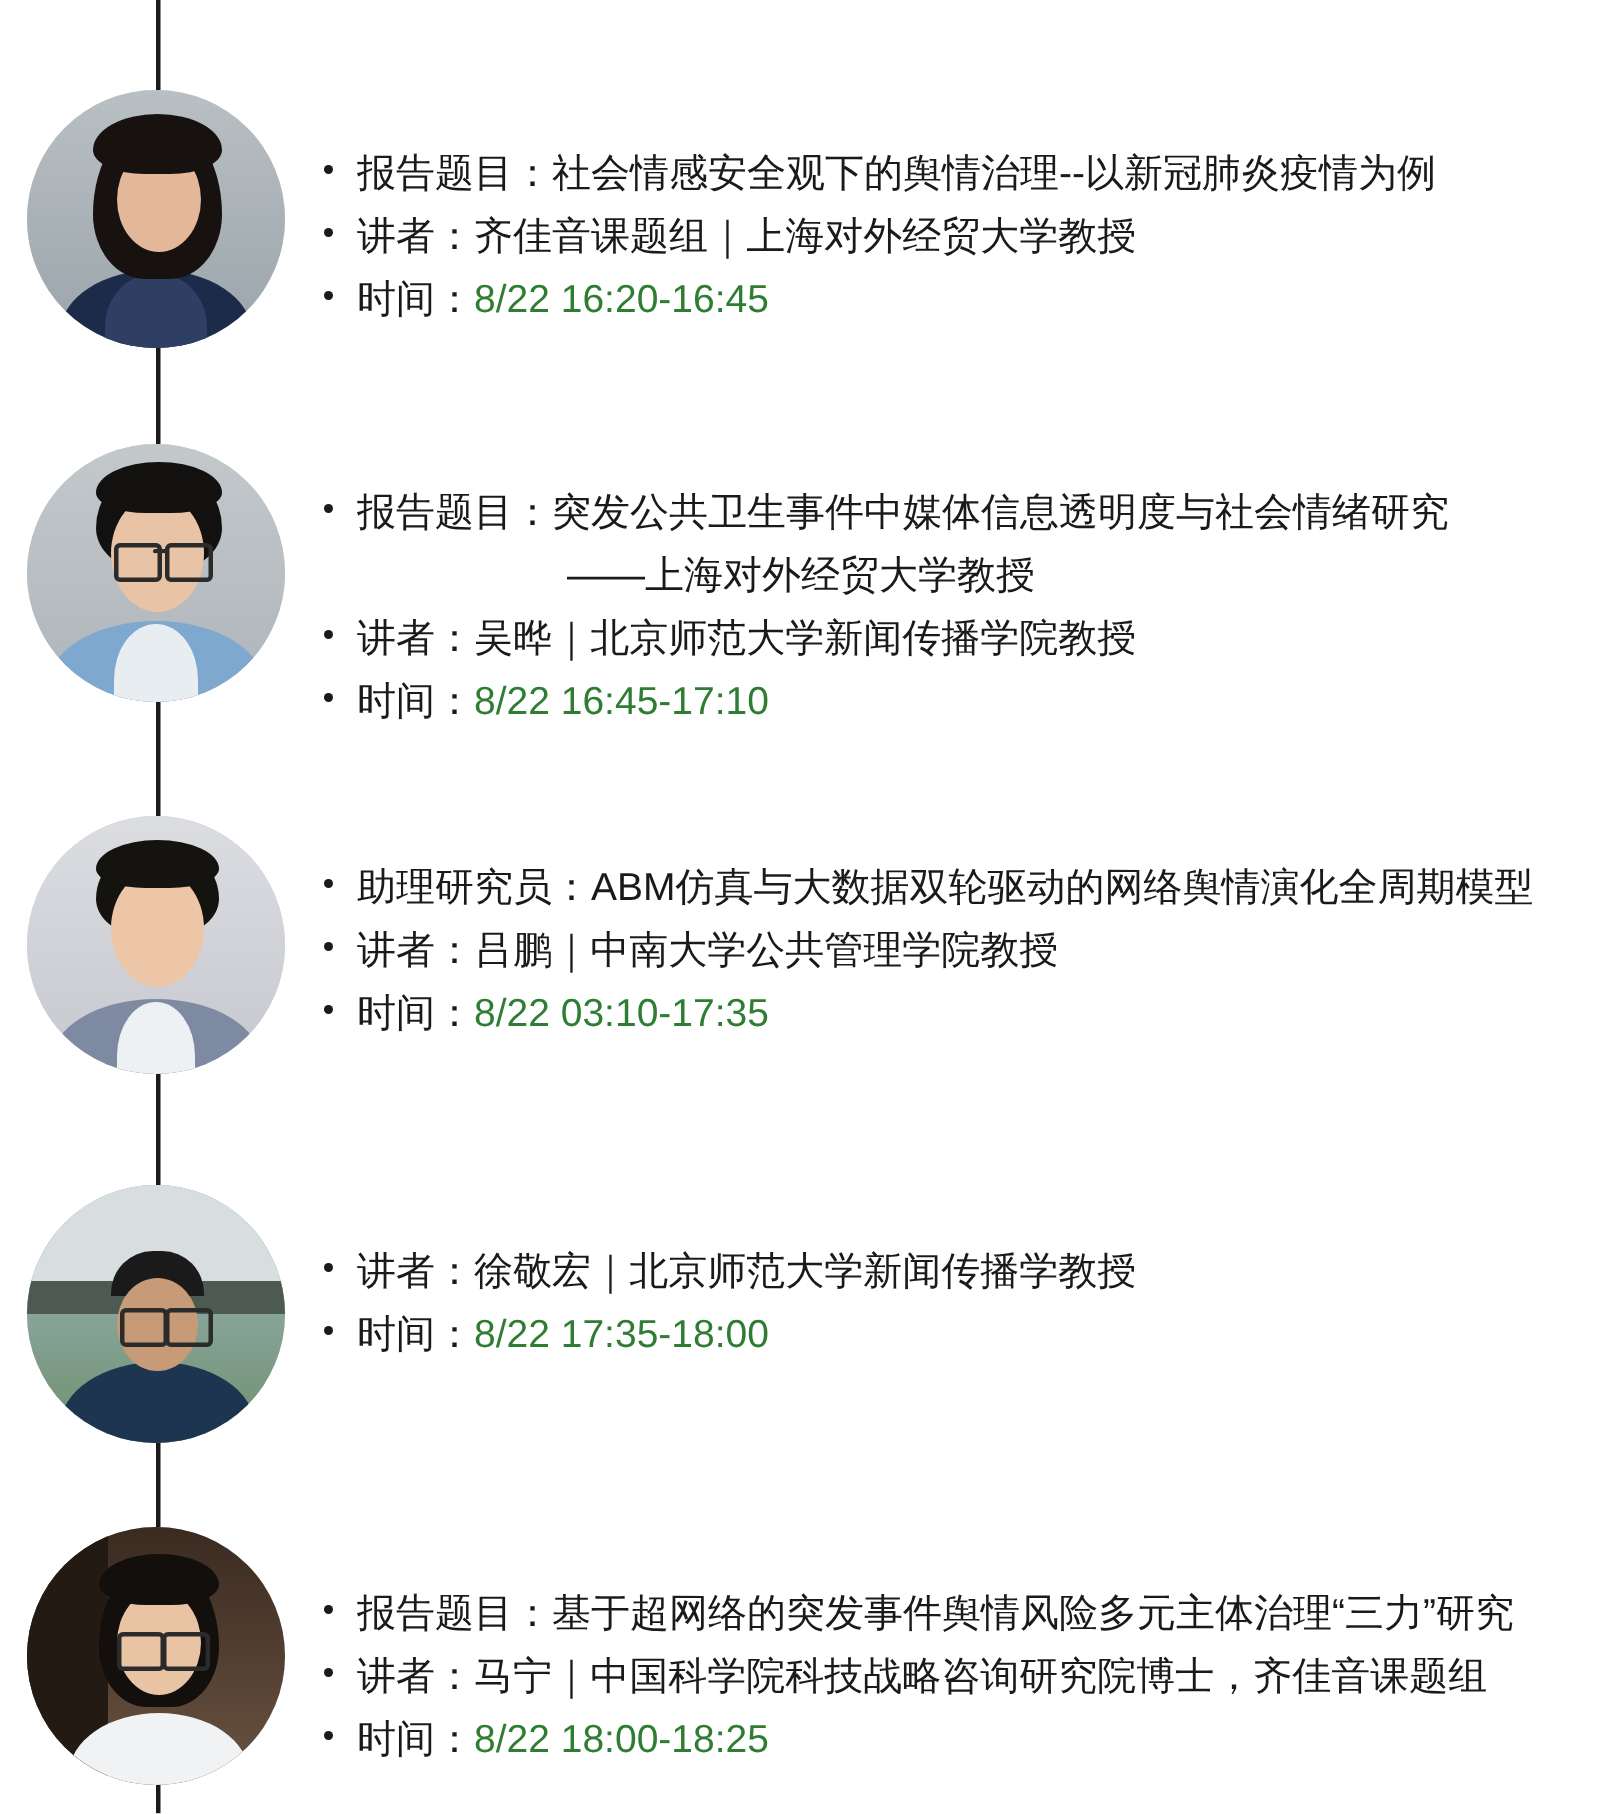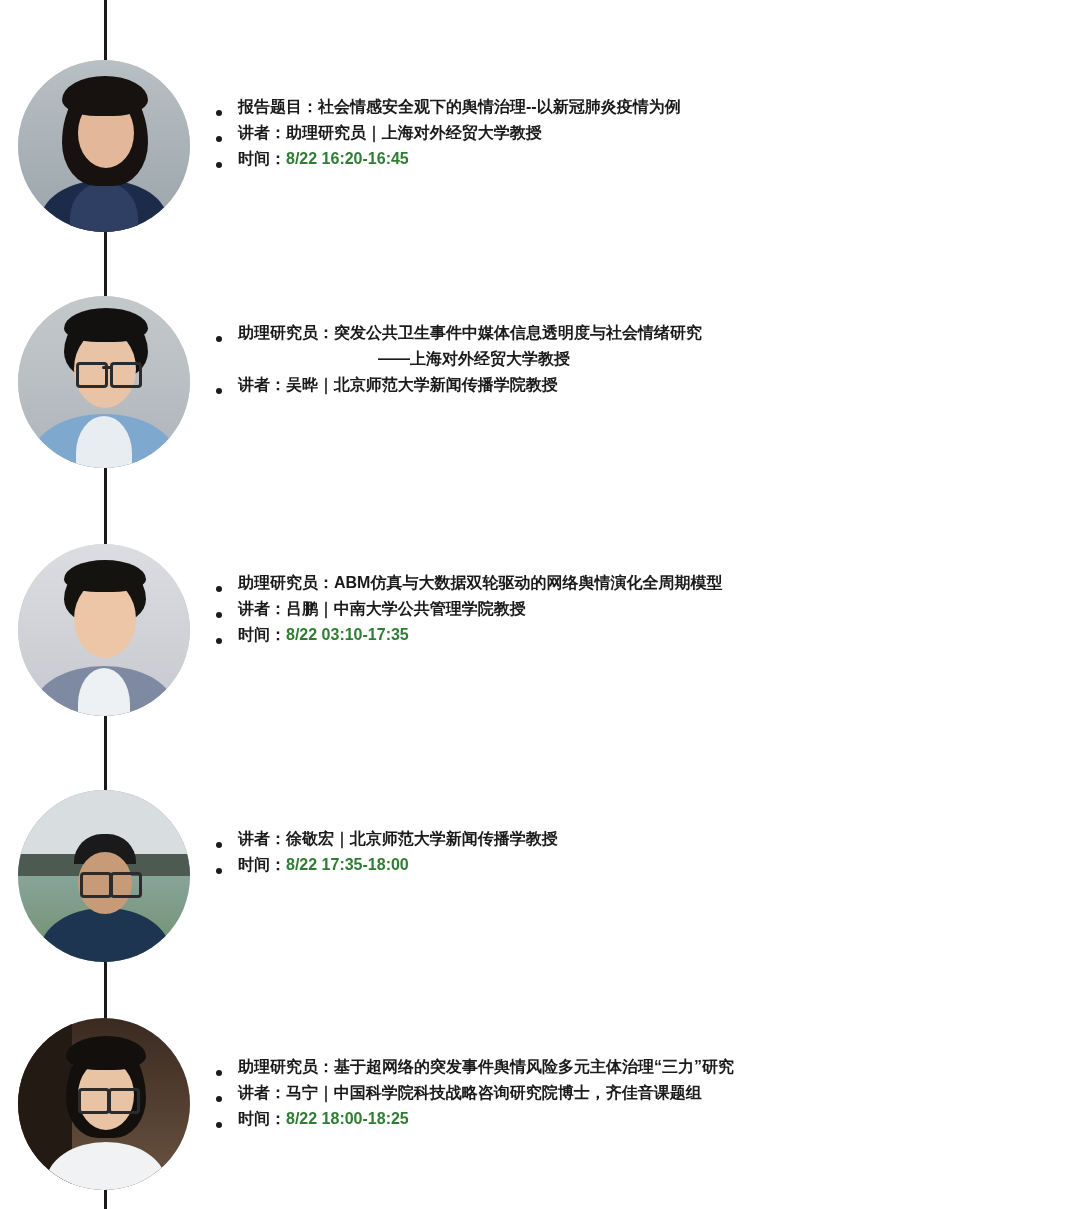--- a/index.html
+++ b/index.html
@@ -79,24 +79,24 @@
     width: 860px;
   }
   ul.bullets {
     margin: 0;
     padding: 0;
     list-style: none;
   }
   ul.bullets li {
     position: relative;
     padding-left: 26px;
-    font-size: 16px;
+    font-size: 26px;
     line-height: 1.62;
     color: #1a1a1a;
-    font-weight: bold;
+    font-weight: normal;
     white-space: nowrap;
   }
   ul.bullets li::before {
     content: "";
     position: absolute;
     left: 4px;
     top: 16px;
     width: 6px;
     height: 6px;
     border-radius: 50%;
@@ -130,21 +130,21 @@
         <div class="p-body" style="left:22px; top:120px; width:128px; height:70px; background:#1d2b4a;"></div>
         <div class="p-body" style="left:52px; top:122px; width:68px; height:60px; background:#2e3f63;"></div>
         <div class="p-hair" style="left:44px; top:18px; width:86px; height:108px; background:#17120f;"></div>
         <div class="p-head" style="left:60px; top:38px; width:56px; height:70px; background:#e3b79a;"></div>
         <div class="p-hair" style="left:44px; top:16px; width:86px; height:40px; background:#17120f;"></div>
       </div>
     </div>
     <div class="details" style="top:34px;">
       <ul class="bullets">
         <li>报告题目：社会情感安全观下的舆情治理--以新冠肺炎疫情为例</li>
-        <li>讲者：助理研究员｜上海对外经贸大学教授</li>
+        <li>讲者：齐佳音课题组｜上海对外经贸大学教授</li>
         <li><span>时间：</span><span class="time-value">8/22 16:20-16:45</span></li>
       </ul>
     </div>
   </div>
 
   <div class="session" style="top:296px;">
     <div class="avatar" style="top:0;">
       <div class="photo">
         <div class="p-bg" style="background:linear-gradient(180deg,#c3c8cb 0%,#aeb5ba 100%);"></div>
         <div class="p-body" style="left:14px; top:118px; width:144px; height:72px; background:#7fa8cf;"></div>
@@ -152,23 +152,24 @@
         <div class="p-hair" style="left:46px; top:14px; width:84px; height:70px; background:#121110;"></div>
         <div class="p-head" style="left:56px; top:34px; width:62px; height:78px; background:#e9c3a5;"></div>
         <div class="p-hair" style="left:46px; top:12px; width:84px; height:34px; background:#121110;"></div>
         <div class="p-lens" style="left:58px; top:66px;"></div>
         <div class="p-lens" style="left:92px; top:66px;"></div>
         <div class="p-glasses" style="left:84px; top:70px; width:10px;"></div>
       </div>
     </div>
     <div class="details" style="top:24px;">
       <ul class="bullets">
-        <li>助理研究员：突发公共卫生事件中媒体信息透明度与社会情绪研究</li>
+        <li>报告题目：突发公共卫生事件中媒体信息透明度与社会情绪研究</li>
         <li class="cont"><span class="cont-inner">——上海对外经贸大学教授</span></li>
         <li>讲者：吴晔｜北京师范大学新闻传播学院教授</li>
+        <li><span>时间：</span><span class="time-value">8/22 16:45-17:10</span></li>
       </ul>
     </div>
   </div>
 
   <div class="session" style="top:544px;">
     <div class="avatar" style="top:0;">
       <div class="photo">
         <div class="p-bg" style="background:linear-gradient(180deg,#dcdde1 0%,#c6c8cf 100%);"></div>
         <div class="p-body" style="left:16px; top:122px; width:140px; height:70px; background:#7e8aa2;"></div>
         <div class="p-body" style="left:60px; top:124px; width:52px; height:60px; background:#eef1f4;"></div>
@@ -215,20 +216,20 @@
         <div class="p-body" style="left:28px; top:124px; width:120px; height:68px; background:#f0f2f4;"></div>
         <div class="p-hair" style="left:48px; top:20px; width:80px; height:100px; background:#120f0d;"></div>
         <div class="p-head" style="left:60px; top:42px; width:56px; height:70px; background:#e8c3a4;"></div>
         <div class="p-hair" style="left:48px; top:18px; width:80px; height:34px; background:#120f0d;"></div>
         <div class="p-lens" style="left:60px; top:70px;"></div>
         <div class="p-lens" style="left:90px; top:70px;"></div>
       </div>
     </div>
     <div class="details" style="top:36px;">
       <ul class="bullets">
-        <li>助理研究员：基于超网络的突发事件舆情风险多元主体治理“三力”研究</li>
+        <li>报告题目：基于超网络的突发事件舆情风险多元主体治理“三力”研究</li>
         <li>讲者：马宁｜中国科学院科技战略咨询研究院博士，齐佳音课题组</li>
         <li><span>时间：</span><span class="time-value">8/22 18:00-18:25</span></li>
       </ul>
     </div>
   </div>
 
 </div>
 
 </body></html>

